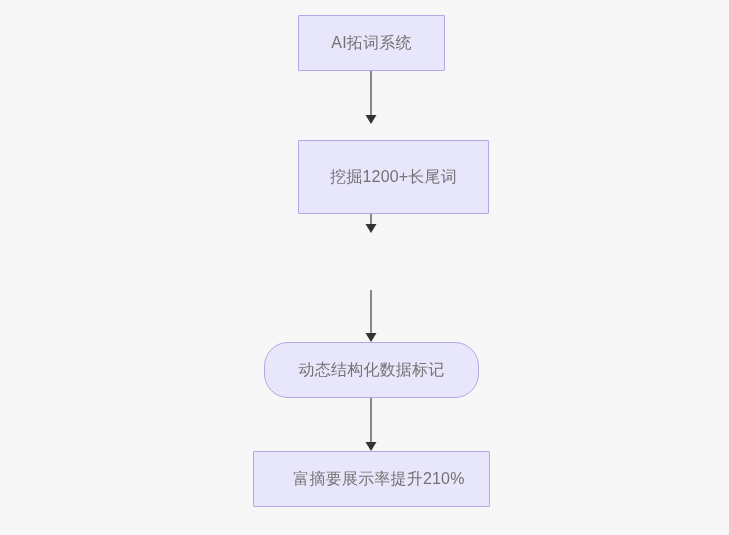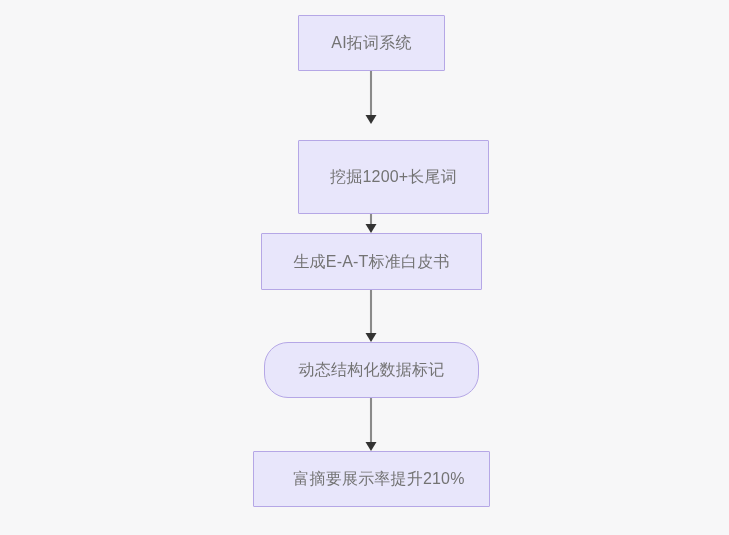--- a/index.html
+++ b/index.html
@@ -71,22 +71,19 @@
     <svg class="connector" width="20" height="53" viewBox="0 0 20 53" style="left: 361px; top: 398px;">
       <line class="conn-line" x1="10" y1="0" x2="10" y2="45"></line>
       <polygon class="conn-head" points="4.5,44 15.5,44 10,53"></polygon>
     </svg>
     <div class="node" style="left: 298px; top: 15px; width: 147px; height: 56px;">
       <span class="node-label">AI拓词系统</span>
     </div>
     <div class="node" style="left: 276px; top: 140px; width: 191px; height: 74px; margin-left: 22px;">
       <span class="node-label">挖掘1200+长尾词</span>
     </div>
-    <div class="node" style="left: 261px; top: 233px; width: 221px; height: 57px;">
-      <span class="node-label">生成E-A-T标准白皮书</span>
-    </div>
     <div class="node" style="left: 264px; top: 342px; width: 215px; height: 56px; border-radius: 24px;">
       <span class="node-label">动态结构化数据标记</span>
     </div>
     <div class="node" style="left: 253px; top: 451px; width: 237px; height: 56px; padding-left: 15px;">
       <span class="node-label">富摘要展示率提升210%</span>
     </div>
   </div>
 
 </body></html>

